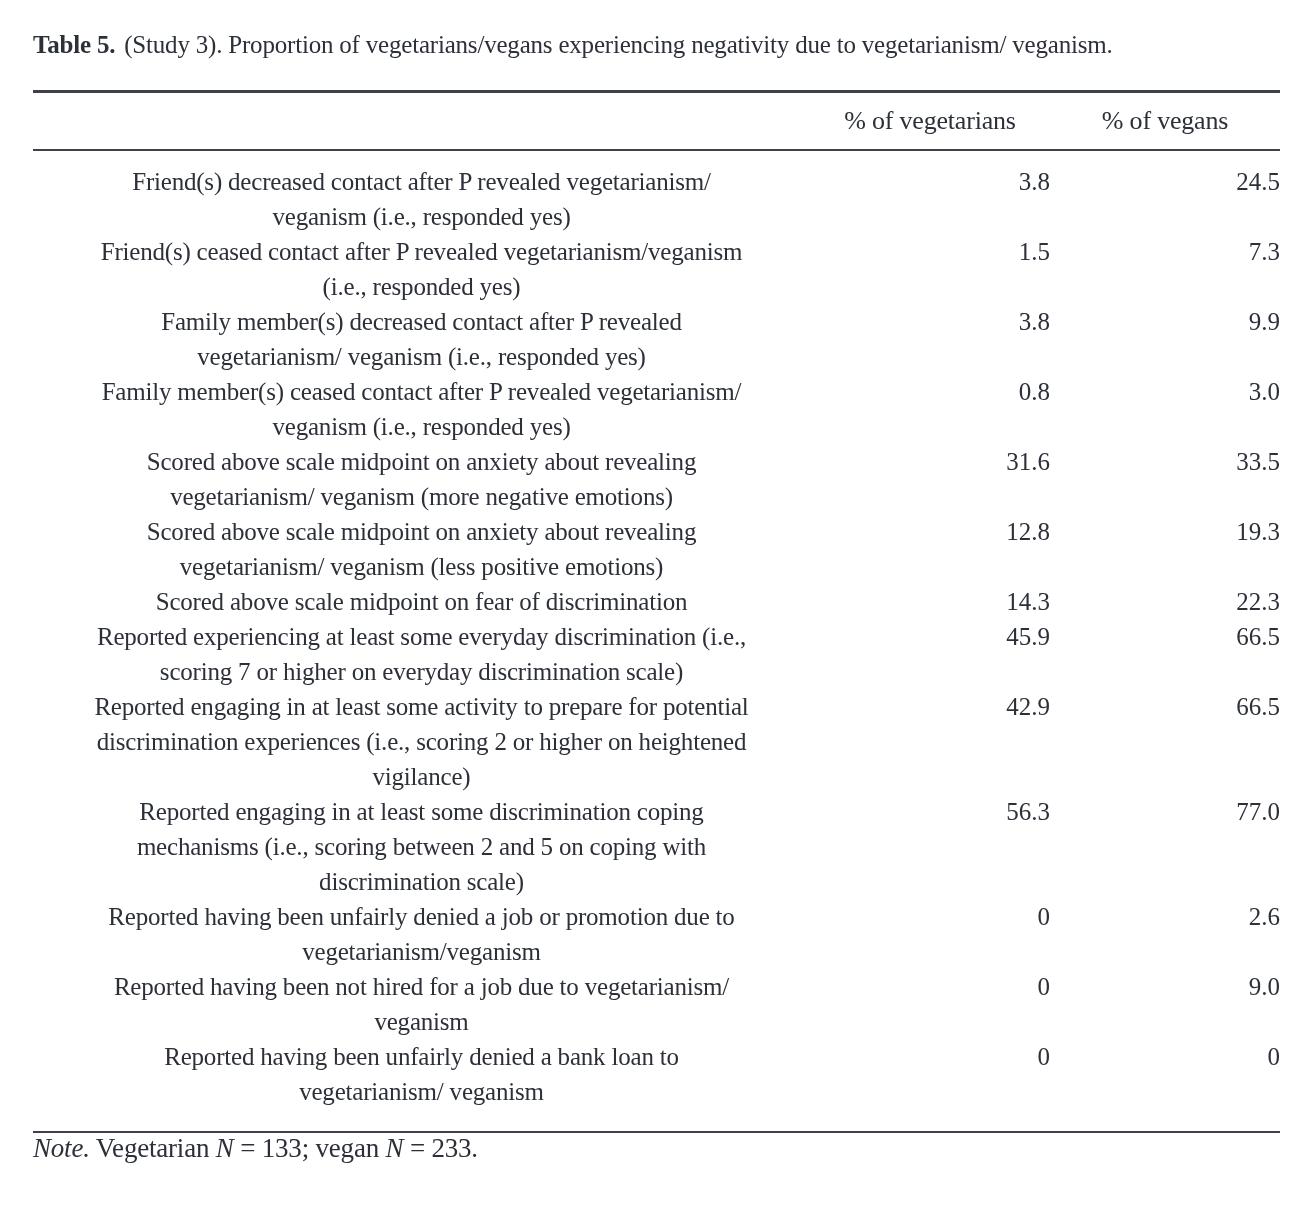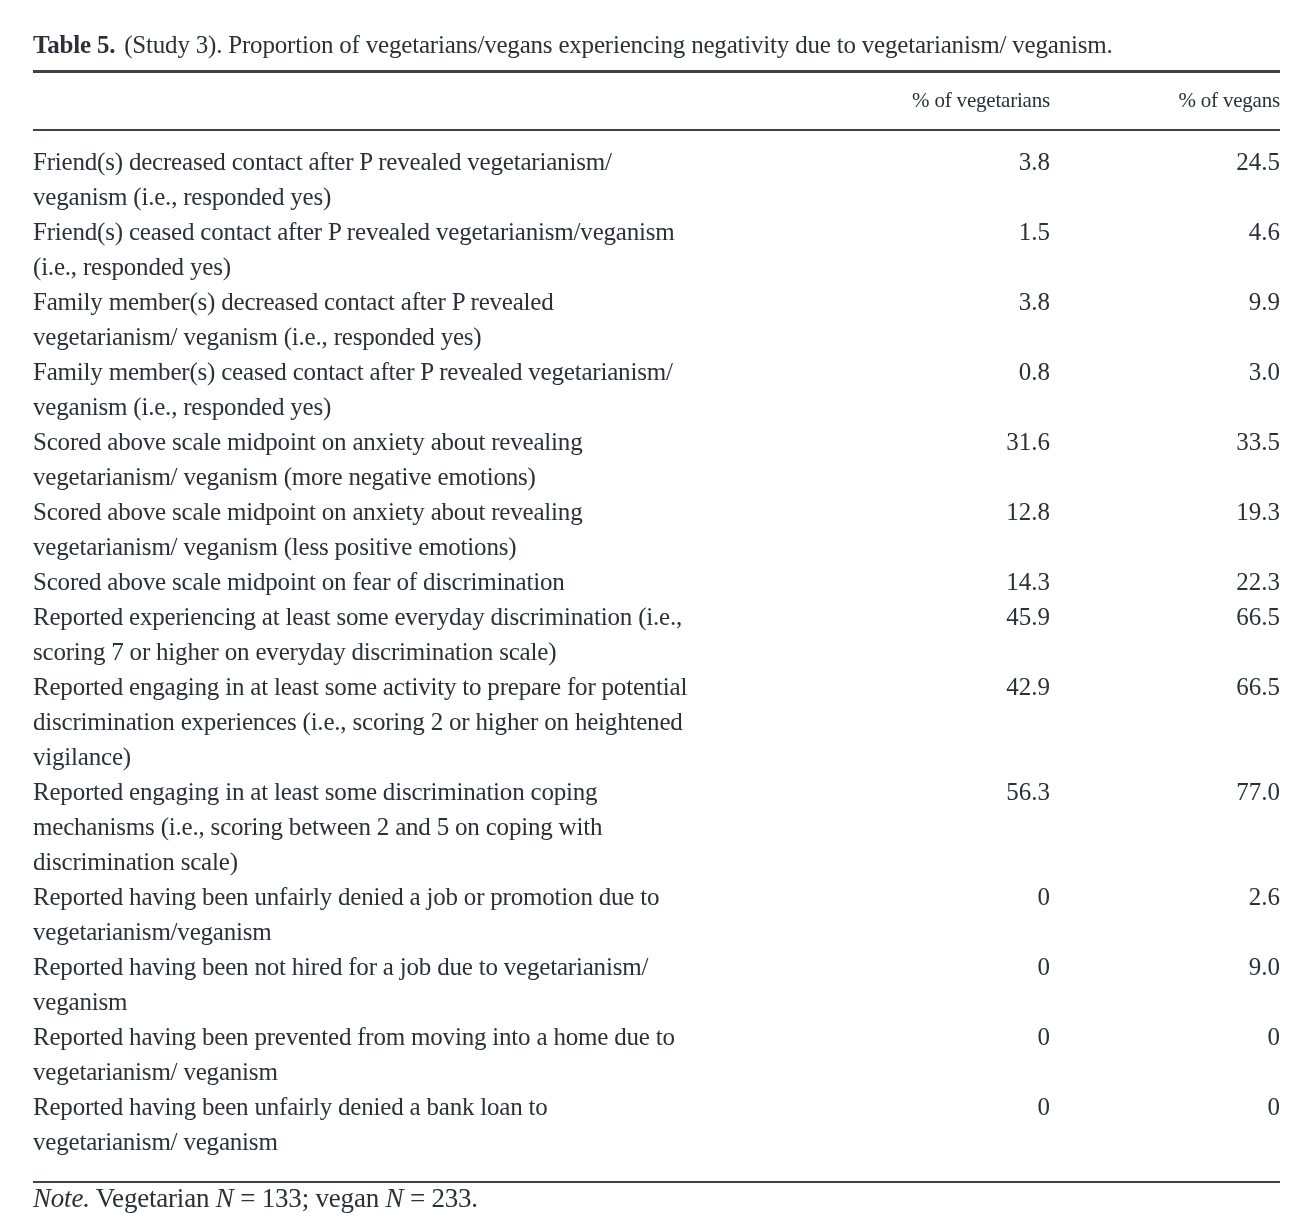--- a/index.html
+++ b/index.html
@@ -19,21 +19,21 @@
     color: var(--text-color);
     font-family: "Liberation Serif", "DejaVu Serif", serif;
     overflow: hidden;
   }
   .page {
     width: 1247px;
     margin-left: 33px;
   }
   .title {
     padding-top: 26px;
-    height: 70px;
+    height: 90px;
     font-size: 25px;
     letter-spacing: -0.2px;
     white-space: nowrap;
     line-height: 38px;
   }
   .title .title-label {
     font-weight: bold;
     margin-right: 9px;
   }
   table.data-table {
@@ -41,38 +41,38 @@
     border-collapse: collapse;
     table-layout: fixed;
   }
   thead tr {
     border-top: 3px solid var(--rule-color);
     border-bottom: 2px solid var(--rule-color);
     height: 58px;
   }
   th {
     font-weight: normal;
-    font-size: 21px;
+    font-size: 26px;
     letter-spacing: -0.2px;
-    text-align: right;
     vertical-align: middle;
     padding: 0;
   }
   tbody {
     border-bottom: 2px solid var(--rule-color);
   }
   td {
     font-size: 25px;
     line-height: 35px;
     vertical-align: top;
     padding: 0;
     letter-spacing: -0.2px;
   }
   td.label-cell {
     white-space: pre-line;
+    text-align: center;
   }
   td.num-cell {
     text-align: right;
     letter-spacing: 0;
   }
   tbody tr:first-child td { padding-top: 13px; }
   tbody tr:last-child td { padding-bottom: 22px; }
   .note {
     font-size: 27px;
     letter-spacing: -0.2px;
@@ -105,21 +105,21 @@
         <tr>
           <td class="label-cell">Friend(s) decreased contact after P revealed vegetarianism/
 veganism (i.e., responded yes)</td>
           <td class="num-cell">3.8</td>
           <td class="num-cell">24.5</td>
         </tr>
         <tr>
           <td class="label-cell">Friend(s) ceased contact after P revealed vegetarianism/veganism
 (i.e., responded yes)</td>
           <td class="num-cell">1.5</td>
-          <td class="num-cell">4.6</td>
+          <td class="num-cell">7.3</td>
         </tr>
         <tr>
           <td class="label-cell">Family member(s) decreased contact after P revealed
 vegetarianism/ veganism (i.e., responded yes)</td>
           <td class="num-cell">3.8</td>
           <td class="num-cell">9.9</td>
         </tr>
         <tr>
           <td class="label-cell">Family member(s) ceased contact after P revealed vegetarianism/
 veganism (i.e., responded yes)</td>
@@ -169,26 +169,20 @@
           <td class="num-cell">0</td>
           <td class="num-cell">2.6</td>
         </tr>
         <tr>
           <td class="label-cell">Reported having been not hired for a job due to vegetarianism/
 veganism</td>
           <td class="num-cell">0</td>
           <td class="num-cell">9.0</td>
         </tr>
         <tr>
-          <td class="label-cell">Reported having been prevented from moving into a home due to
-vegetarianism/ veganism</td>
-          <td class="num-cell">0</td>
-          <td class="num-cell">0</td>
-        </tr>
-        <tr>
           <td class="label-cell">Reported having been unfairly denied a bank loan to
 vegetarianism/ veganism</td>
           <td class="num-cell">0</td>
           <td class="num-cell">0</td>
         </tr>
       </tbody>
   </table>
 
   <div class="note" id="note"><span class="it">Note.</span><span> Vegetarian </span><span class="it">N</span><span> = 133; vegan </span><span class="it">N</span><span> = 233.</span></div>
 

